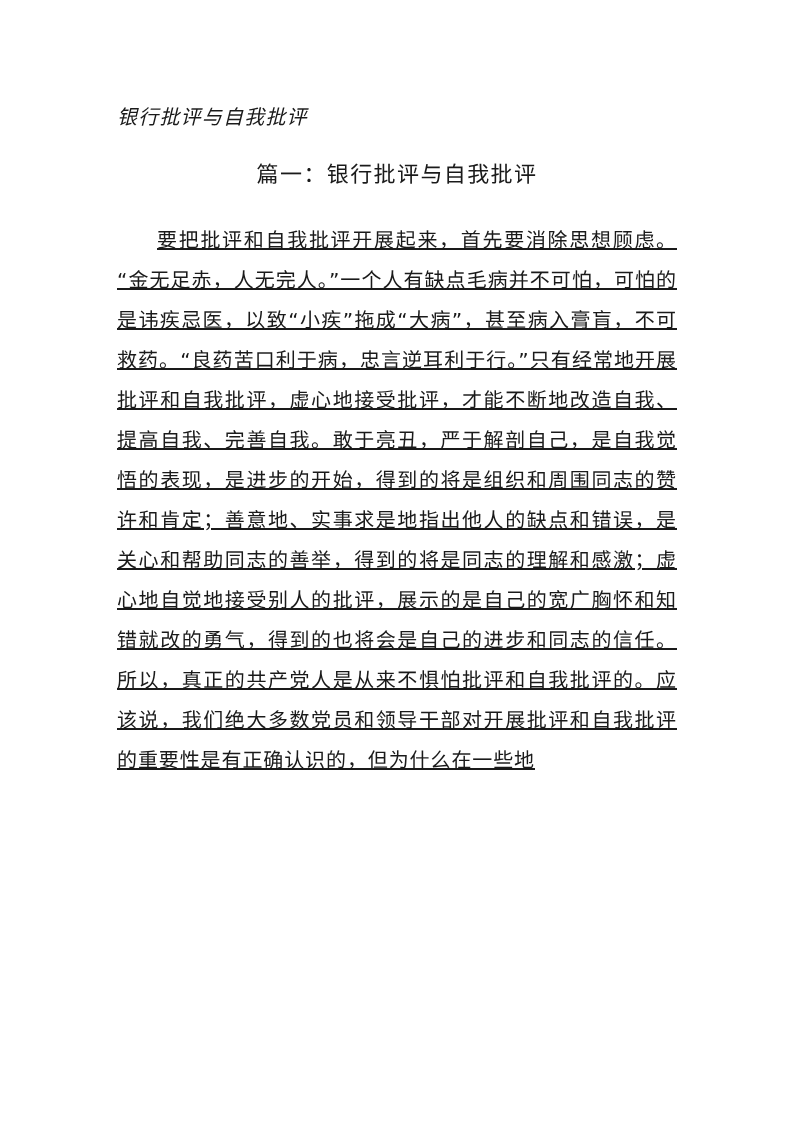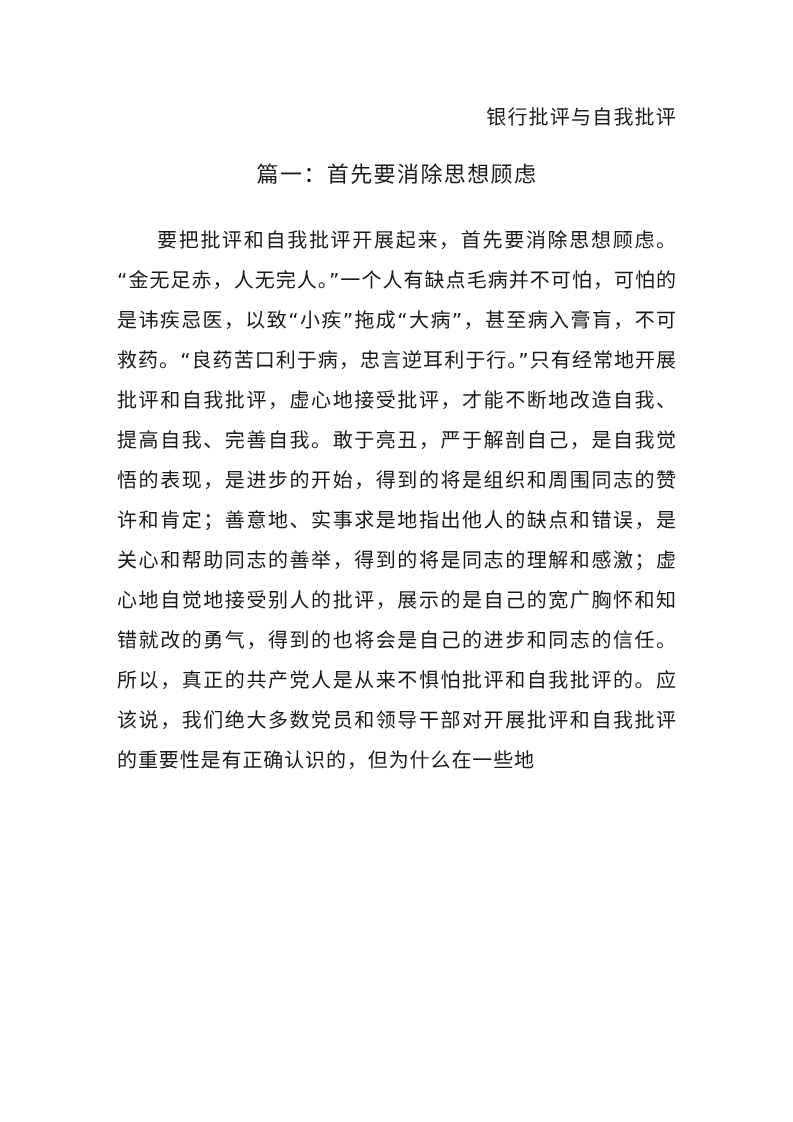--- a/index.html
+++ b/index.html
@@ -23,30 +23,31 @@
   }
   .content {
     position: absolute;
     left: 117px;
     top: 0;
     width: 560px;
   }
   .doc-title {
     margin: 0;
     padding: 0;
-    text-align: right;
+    text-align: left;
     font-size: 20px;
     font-weight: 400;
     line-height: 28px;
     letter-spacing: 1.2px;
     color: #1a1a1a;
     position: absolute;
     left: 0;
     top: 103px;
     width: 560px;
+    font-style: italic;
   }
   .doc-subtitle {
     margin: 0;
     padding: 0;
     text-align: center;
     font-size: 22px;
     font-weight: 400;
     line-height: 30px;
     letter-spacing: 1.4px;
     color: #1a1a1a;
@@ -68,32 +69,33 @@
     line-height: 40px;
     text-align: justify;
     text-justify: inter-character;
     text-indent: 2em;
     letter-spacing: 0.9px;
     color: #1a1a1a;
     word-break: break-all;
   }
   p.para:last-child {
     margin-bottom: 8px;
+    text-decoration: underline;
   }
 </style>
 </head>
 <body>
 
 <div class="page">
 
   <div class="content">
 
     <h1 class="doc-title">银行批评与自我批评</h1>
 
-    <h2 class="doc-subtitle">篇一：首先要消除思想顾虑</h2>
+    <h2 class="doc-subtitle">篇一：银行批评与自我批评</h2>
 
     <div class="body-block">
       <p class="para">要把批评和自我批评开展起来，首先要消除思想顾虑。“金无足赤，人无完人。”一个人有缺点毛病并不可怕，可怕的是讳疾忌医，以致“小疾”拖成“大病”，甚至病入膏肓，不可救药。“良药苦口利于病，忠言逆耳利于行。”只有经常地开展批评和自我批评，虚心地接受批评，才能不断地改造自我、提高自我、完善自我。敢于亮丑，严于解剖自己，是自我觉悟的表现，是进步的开始，得到的将是组织和周围同志的赞许和肯定；善意地、实事求是地指出他人的缺点和错误，是关心和帮助同志的善举，得到的将是同志的理解和感激；虚心地自觉地接受别人的批评，展示的是自己的宽广胸怀和知错就改的勇气，得到的也将会是自己的进步和同志的信任。所以，真正的共产党人是从来不惧怕批评和自我批评的。应该说，我们绝大多数党员和领导干部对开展批评和自我批评的重要性是有正确认识的，但为什么在一些地</p>
     </div>
 
   </div>
 
 </div>
 
 </body></html>

